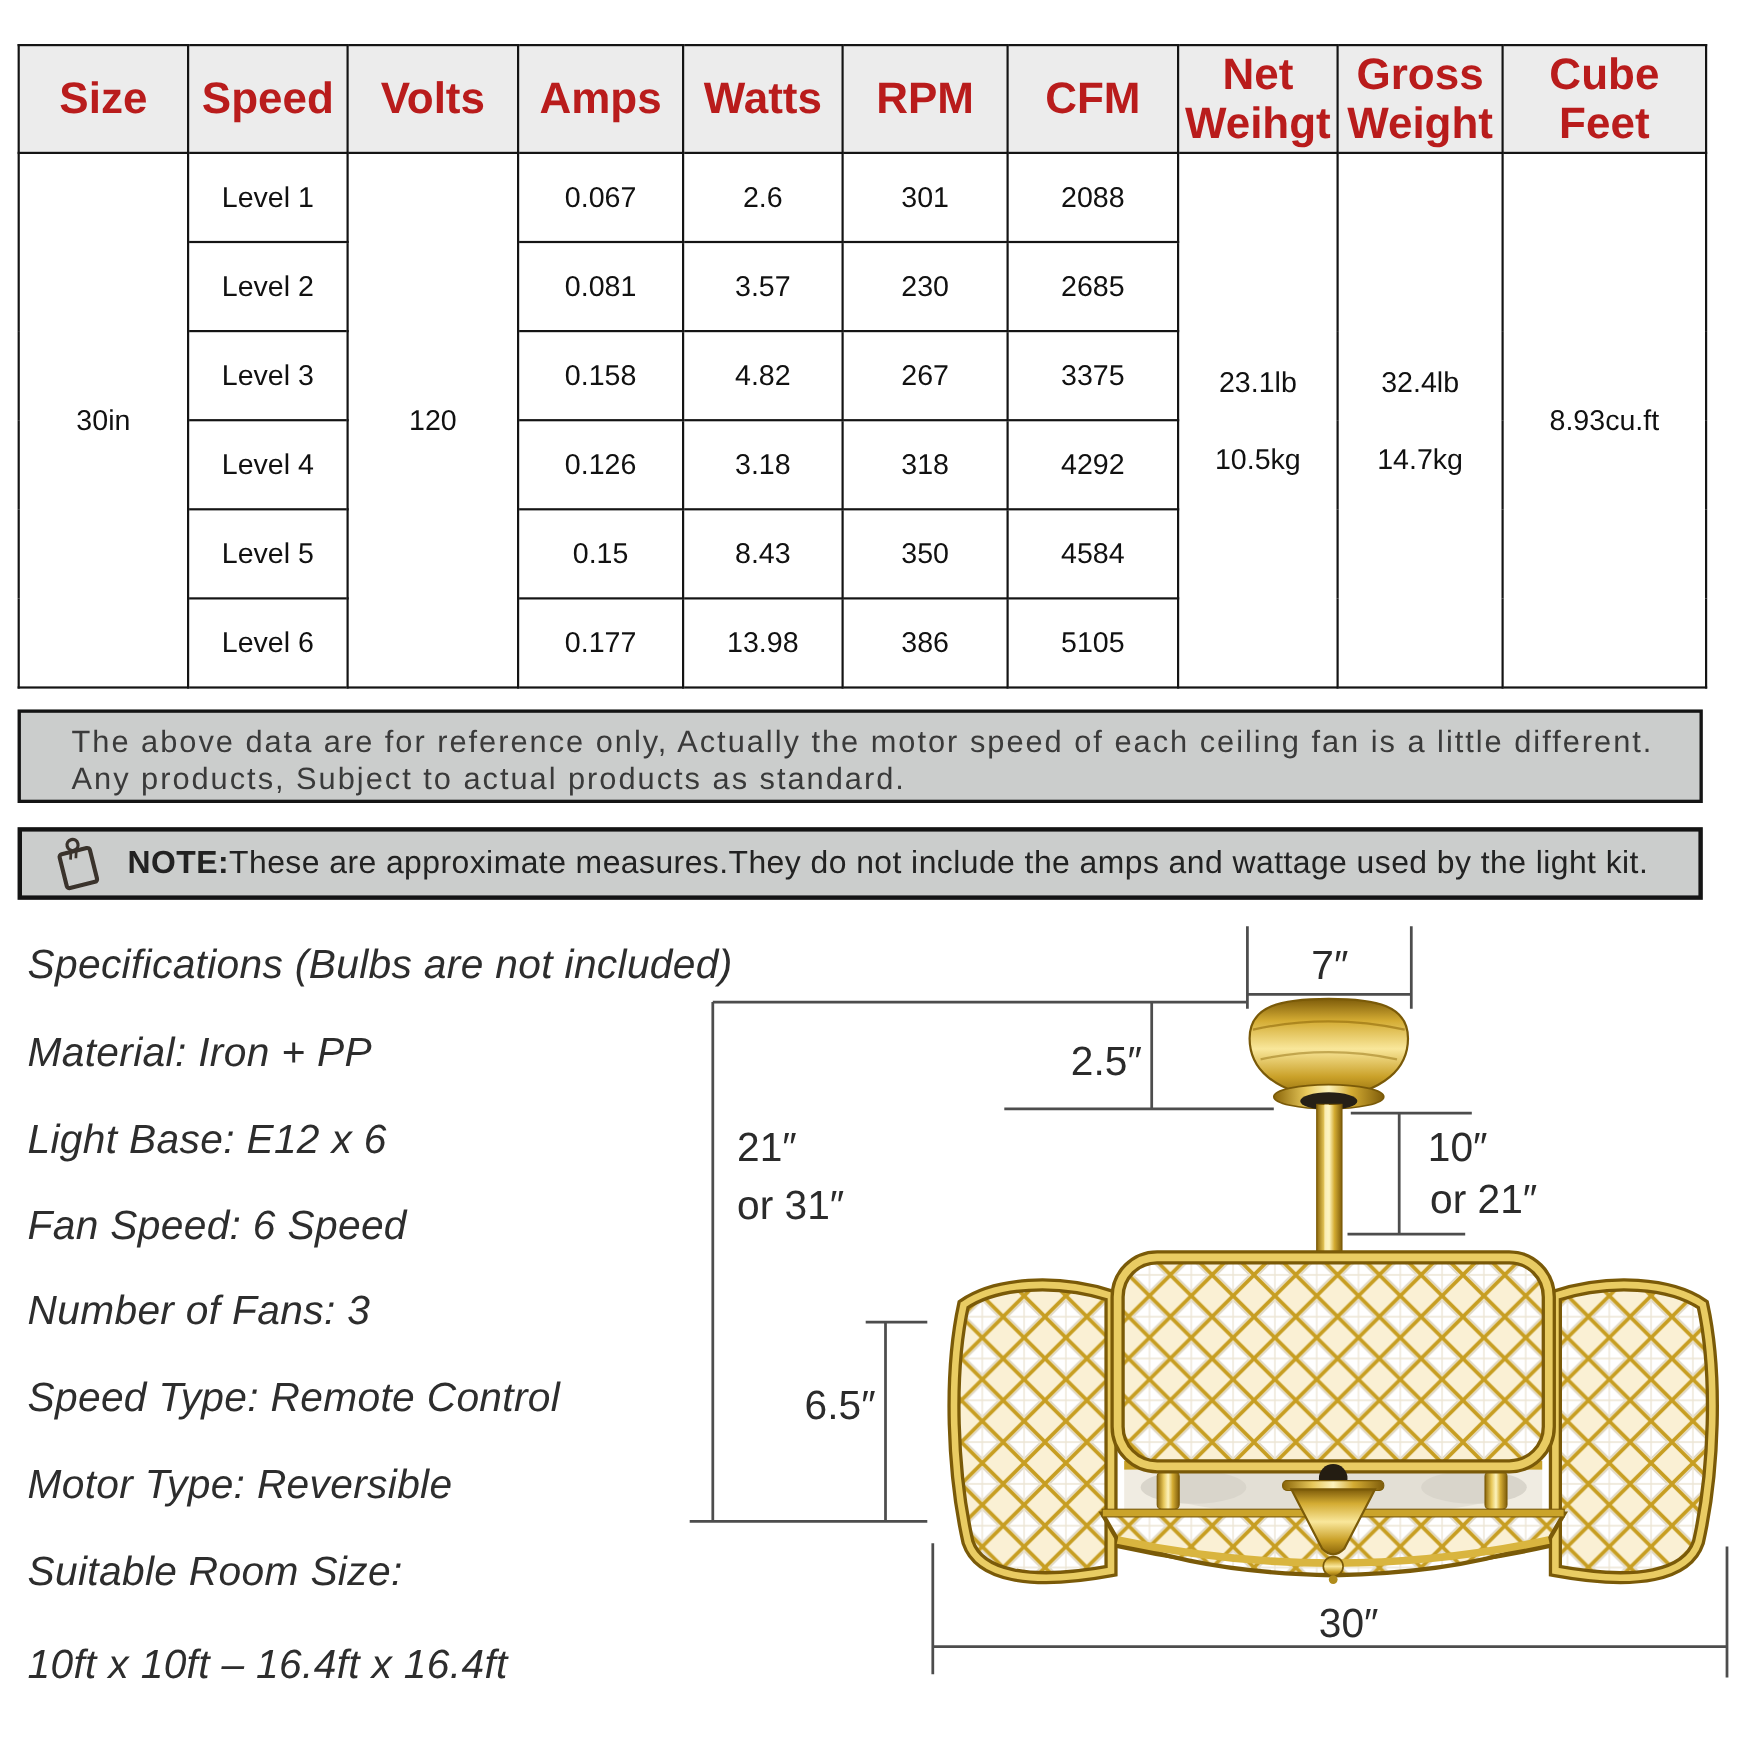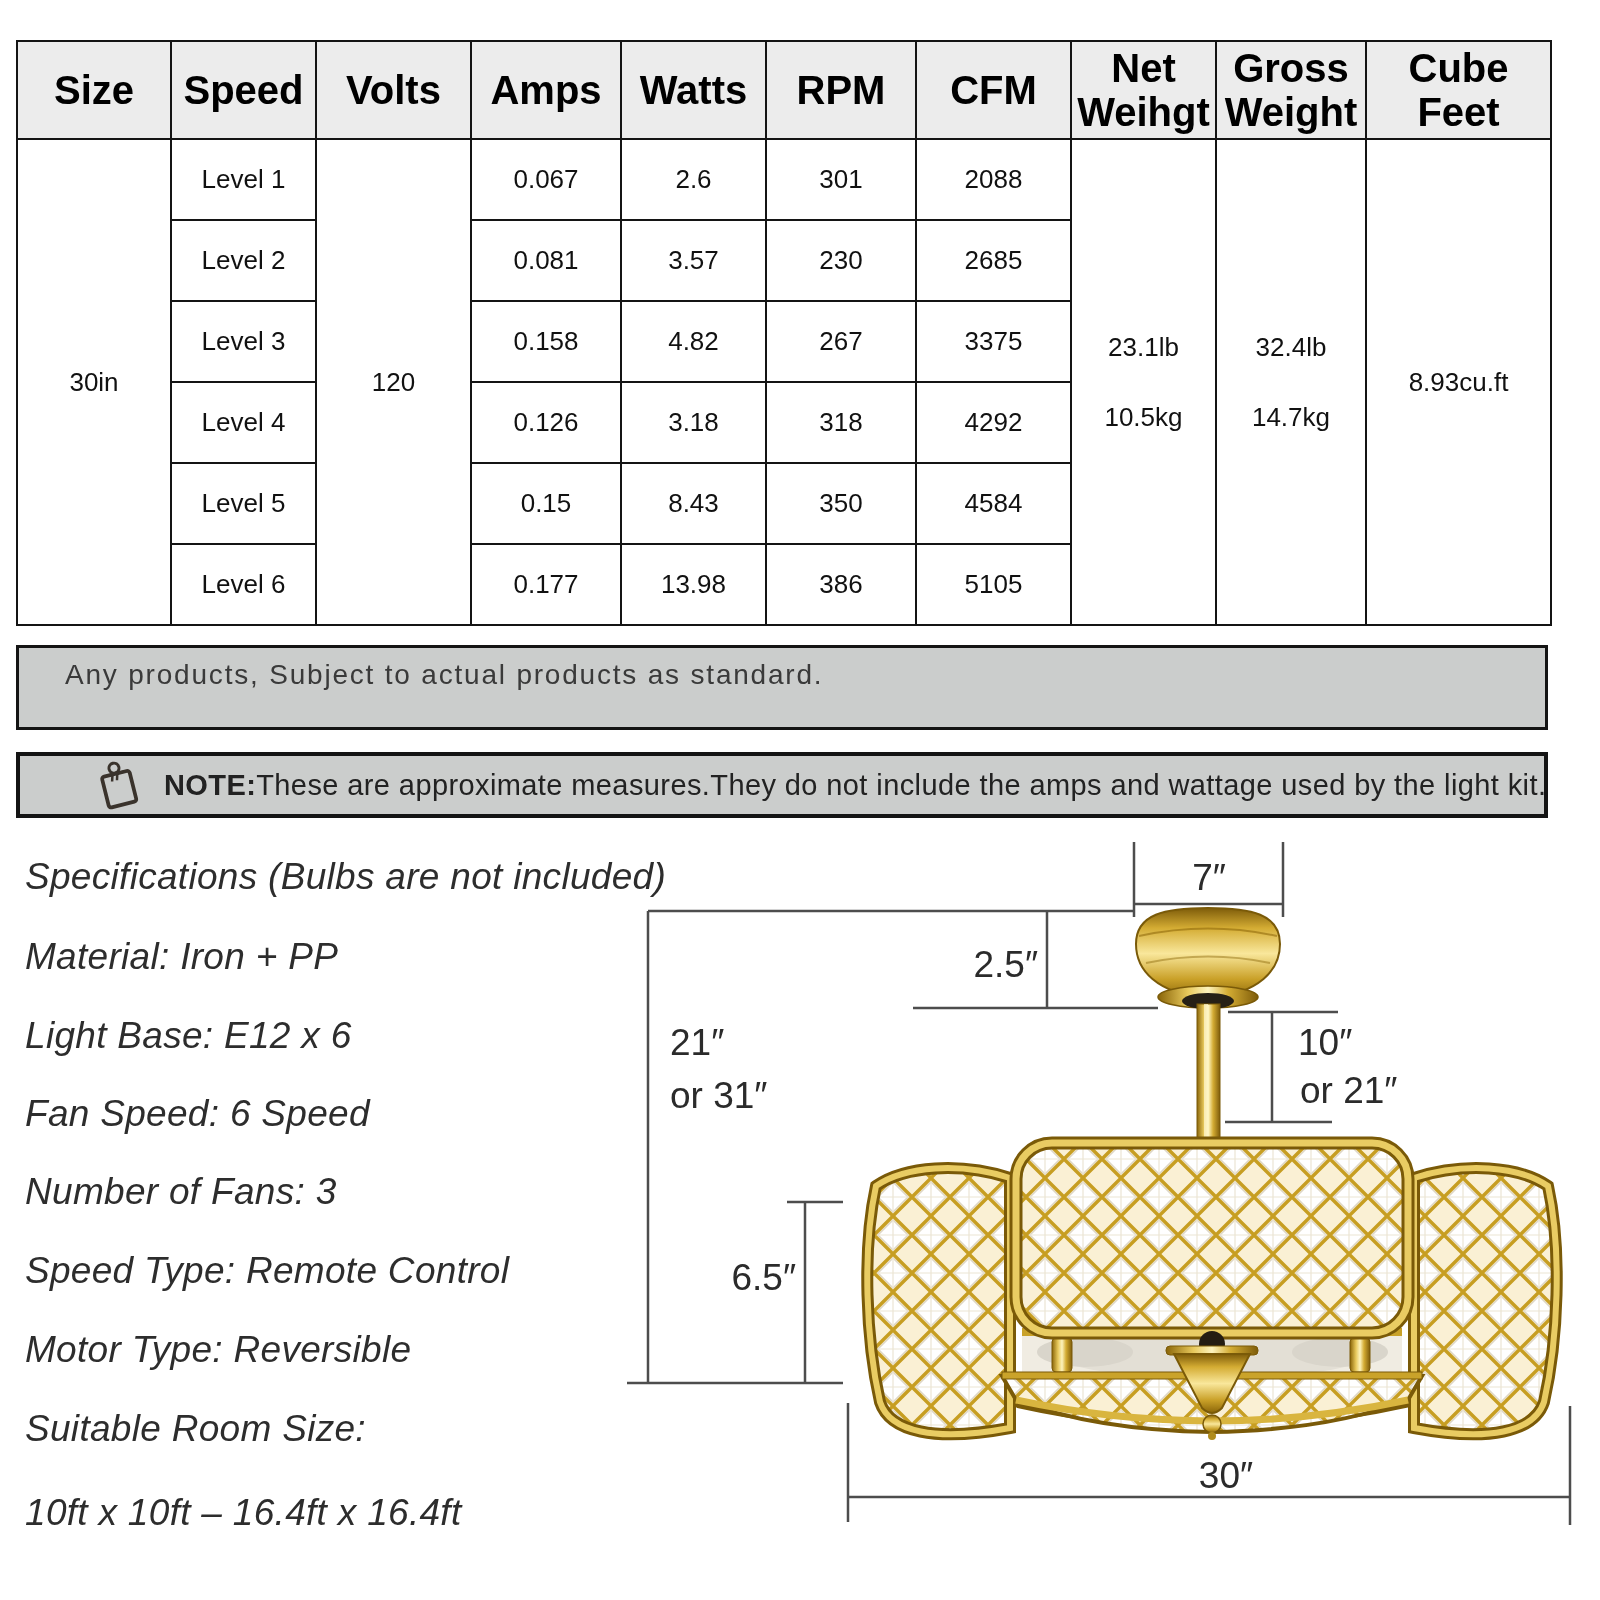--- a/index.html
+++ b/index.html
@@ -3,30 +3,30 @@
 <meta charset="utf-8">
 <style>
   html,body{margin:0;padding:0;background:#ffffff;}
   body{width:1600px;height:1600px;position:relative;overflow:hidden;
        font-family:"Liberation Sans", sans-serif;color:#141414;}
 
   
   .tbl{position:absolute;left:16px;top:40px;border-collapse:collapse;table-layout:fixed;width:1534px;}
   .tbl td,.tbl th{border:2px solid #141414;text-align:center;vertical-align:middle;
                   padding:0;overflow:hidden;background:#ffffff;}
-  .tbl th{background:#ececec;font-size:40px;font-weight:bold;line-height:44px;height:96px;color:#000000;}
+  .tbl th{background:#ececec;font-size:40px;font-weight:bold;line-height:44px;height:96px;color:#b91c1c;}
   .tbl td{font-size:26px;height:79px;color:#111;}
   .wcell{line-height:70px;font-size:34px;}
 
   
   .disclaimer{position:absolute;left:16px;top:645px;width:1532px;height:85px;box-sizing:border-box;
               background:#cbcdcc;border:3px solid #141414;}
   .disclaimer .txt{margin:10px 0 0 46px;font-size:28px;line-height:33px;letter-spacing:1.8px;color:#3a3a3a;}
   .note{position:absolute;left:16px;top:752px;width:1532px;height:66px;box-sizing:border-box;
-        background:#cbcdcc;border:4px solid #141414;display:flex;align-items:center;padding-left:48px;}
+        background:#cbcdcc;border:4px solid #141414;display:flex;align-items:center;}
   .note .icon{width:50px;height:50px;margin-left:26px;flex:0 0 auto;}
   .note .txt{margin-left:20px;font-size:29px;letter-spacing:0.4px;color:#222;white-space:nowrap;}
   .note .txt b{font-weight:bold;}
 
   
   .specline{position:absolute;left:25px;font-size:37px;color:#2d2d2d;letter-spacing:0.3px;white-space:nowrap;font-style:italic;}
 
   
   .diagram{position:absolute;left:600px;top:830px;width:1000px;height:770px;}
   .dimtxt{font-size:37px;fill:#2b2b2b;font-family:"Liberation Sans",sans-serif;}
@@ -111,20 +111,21 @@
     <td>0.177</td>
     <td>13.98</td>
     <td>386</td>
     <td>5105</td>
   </tr>
 </tbody>
   </table>
 
 <div class="disclaimer">
   <div class="txt">
+    <div>The above data are for reference only, Actually the motor speed of each ceiling fan is a little different.</div>
     <div>Any products, Subject to actual products as standard.</div>
   </div>
 </div>
 
 <div class="note">
   <svg class="icon" viewBox="0 0 60 60">
     <g transform="rotate(-14 30 34)" fill="none" stroke="#3a332c" stroke-width="4.5" stroke-linejoin="round">
       <rect x="13" y="16" width="34" height="38" rx="3"></rect>
       <path d="M20 16 L40 16" stroke-width="3"></path>
     </g>

